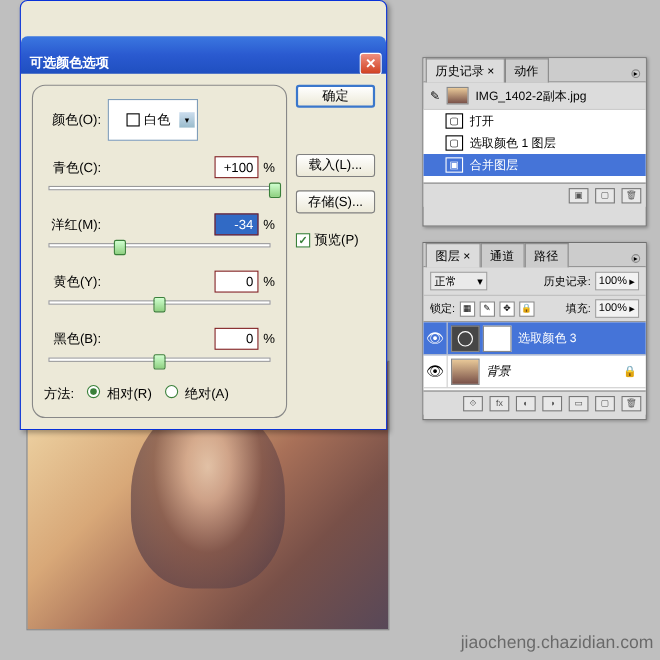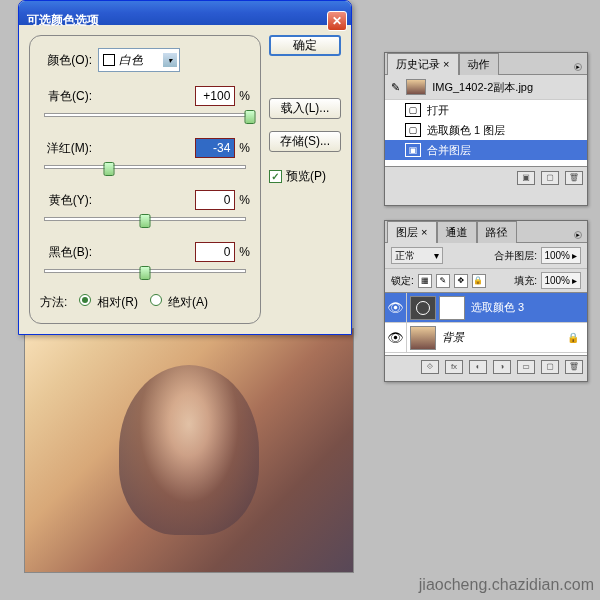--- a/index.html
+++ b/index.html
@@ -1,27 +1,27 @@
 <!DOCTYPE html>
 <html><head>
 <meta charset="utf-8">
 <style>
 * { box-sizing: border-box; margin: 0; padding: 0; font-family: "SimSun", "Microsoft YaHei", sans-serif; }
 body { background: #bfbfbf; width: 600px; height: 600px; position: relative; overflow: hidden; }
 .photo { position: absolute; left: 24px; top: 328px; width: 330px; height: 245px; background: linear-gradient(135deg, #f8e0b8 0%, #e8c898 15%, #d8a878 35%, #a87058 55%, #785048 75%, #584858 100%); border: 1px solid #888; }
 .photo::before { content: ""; position: absolute; left: 50%; top: 15%; width: 140px; height: 170px; transform: translateX(-50%); background: radial-gradient(ellipse at 50% 35%, #f0d8c0 0%, #d8b098 20%, #785048 50%, #483848 100%); border-radius: 50% 50% 40% 40%; opacity: 0.7; }
 .dialog { position: absolute; left: 18px; top: 0; width: 334px; background: #ece9d8; border: 1px solid #0831d9; border-radius: 7px 7px 0 0; box-shadow: 2px 2px 5px rgba(0,0,0,0.3); }
-.titlebar { height: 24px; background: linear-gradient(#3b77e0, #2a5ad0 50%, #1f4fc0); border-radius: 6px 6px 0 0; display: flex; align-items: center; padding: 15px 4px 0 8px; }
+.titlebar { height: 34px; background: linear-gradient(#3b77e0, #2a5ad0 50%, #1f4fc0); border-radius: 6px 6px 0 0; display: flex; align-items: center; padding: 15px 4px 0 8px; margin-top: 32px; }
 .titlebar-text { color: #fff; font-size: 12px; font-weight: bold; flex: 1; }
 .close-btn { width: 20px; height: 20px; background: linear-gradient(#f09080, #d04020); border: 1px solid #fff; border-radius: 3px; color: #fff; font-size: 12px; font-weight: bold; display: flex; align-items: center; justify-content: center; cursor: pointer; }
 .dialog-body { padding: 10px; display: flex; gap: 8px; }
 .main-col { flex: 1; border: 1px solid #888; border-radius: 12px; padding: 12px 10px; }
 .row { display: flex; align-items: center; margin-bottom: 4px; font-size: 12px; }
 .row-label { width: 58px; text-align: right; padding-right: 6px; }
-.color-select { width: 82px; height: 24px; border: 1px solid #7f9db9; background: #fff; display: flex; align-items: center; padding: 0 4px; gap: 4px; position: relative; font-style: italic; }
+.color-select { width: 82px; height: 38px; border: 1px solid #7f9db9; background: #fff; display: flex; align-items: center; padding: 0 16px; gap: 4px; position: relative; }
 .color-swatch { width: 12px; height: 12px; border: 1px solid #000; background: #fff; }
 .select-arrow { position: absolute; right: 2px; width: 14px; height: 14px; background: linear-gradient(#cde, #9bc); display: flex; align-items: center; justify-content: center; font-size: 8px; }
 .num-input { width: 40px; height: 20px; border: 1px solid #7f1d1d; background: #fff; text-align: right; padding: 0 4px; font-size: 12px; line-height: 18px; }
 .num-input.sel { background: #316ac5; color: #fff; }
 .pct { margin-left: 4px; }
 .slider-row { height: 18px; position: relative; margin-bottom: 10px; }
 .slider-track { position: absolute; left: 4px; right: 4px; top: 3px; height: 4px; background: #fff; border: 1px solid #999; }
 .slider-thumb { position: absolute; top: 0; width: 11px; height: 14px; background: linear-gradient(#d0ffd0, #8ed080); border: 1px solid #3a803a; border-radius: 2px; transform: translateX(-50%); }
 .spacer-flex { flex: 1; }
 .method-row { margin-top: 6px; font-size: 12px; display: flex; gap: 4px; }
@@ -193,21 +193,21 @@
     <div class="tab">路径</div>
     <div class="tab-spacer"></div>
     <div class="tab-close">▸</div>
   </div>
   <div class="layer-opts">
     <div class="mode-sel">
         <span>正常</span>
         <span>▾</span>
       </div>
     <span class="spacer-flex"></span>
-    <span>合并图层:</span>
+    <span>历史记录:</span>
     <div class="opa-input">
         <span>100%</span>
         <span style="margin-left:2px">▸</span>
       </div>
   </div>
   <div class="lock-row">
     <span>锁定:</span>
     <div class="lock-ic">▦</div>
     <div class="lock-ic">✎</div>
     <div class="lock-ic">✥</div>

